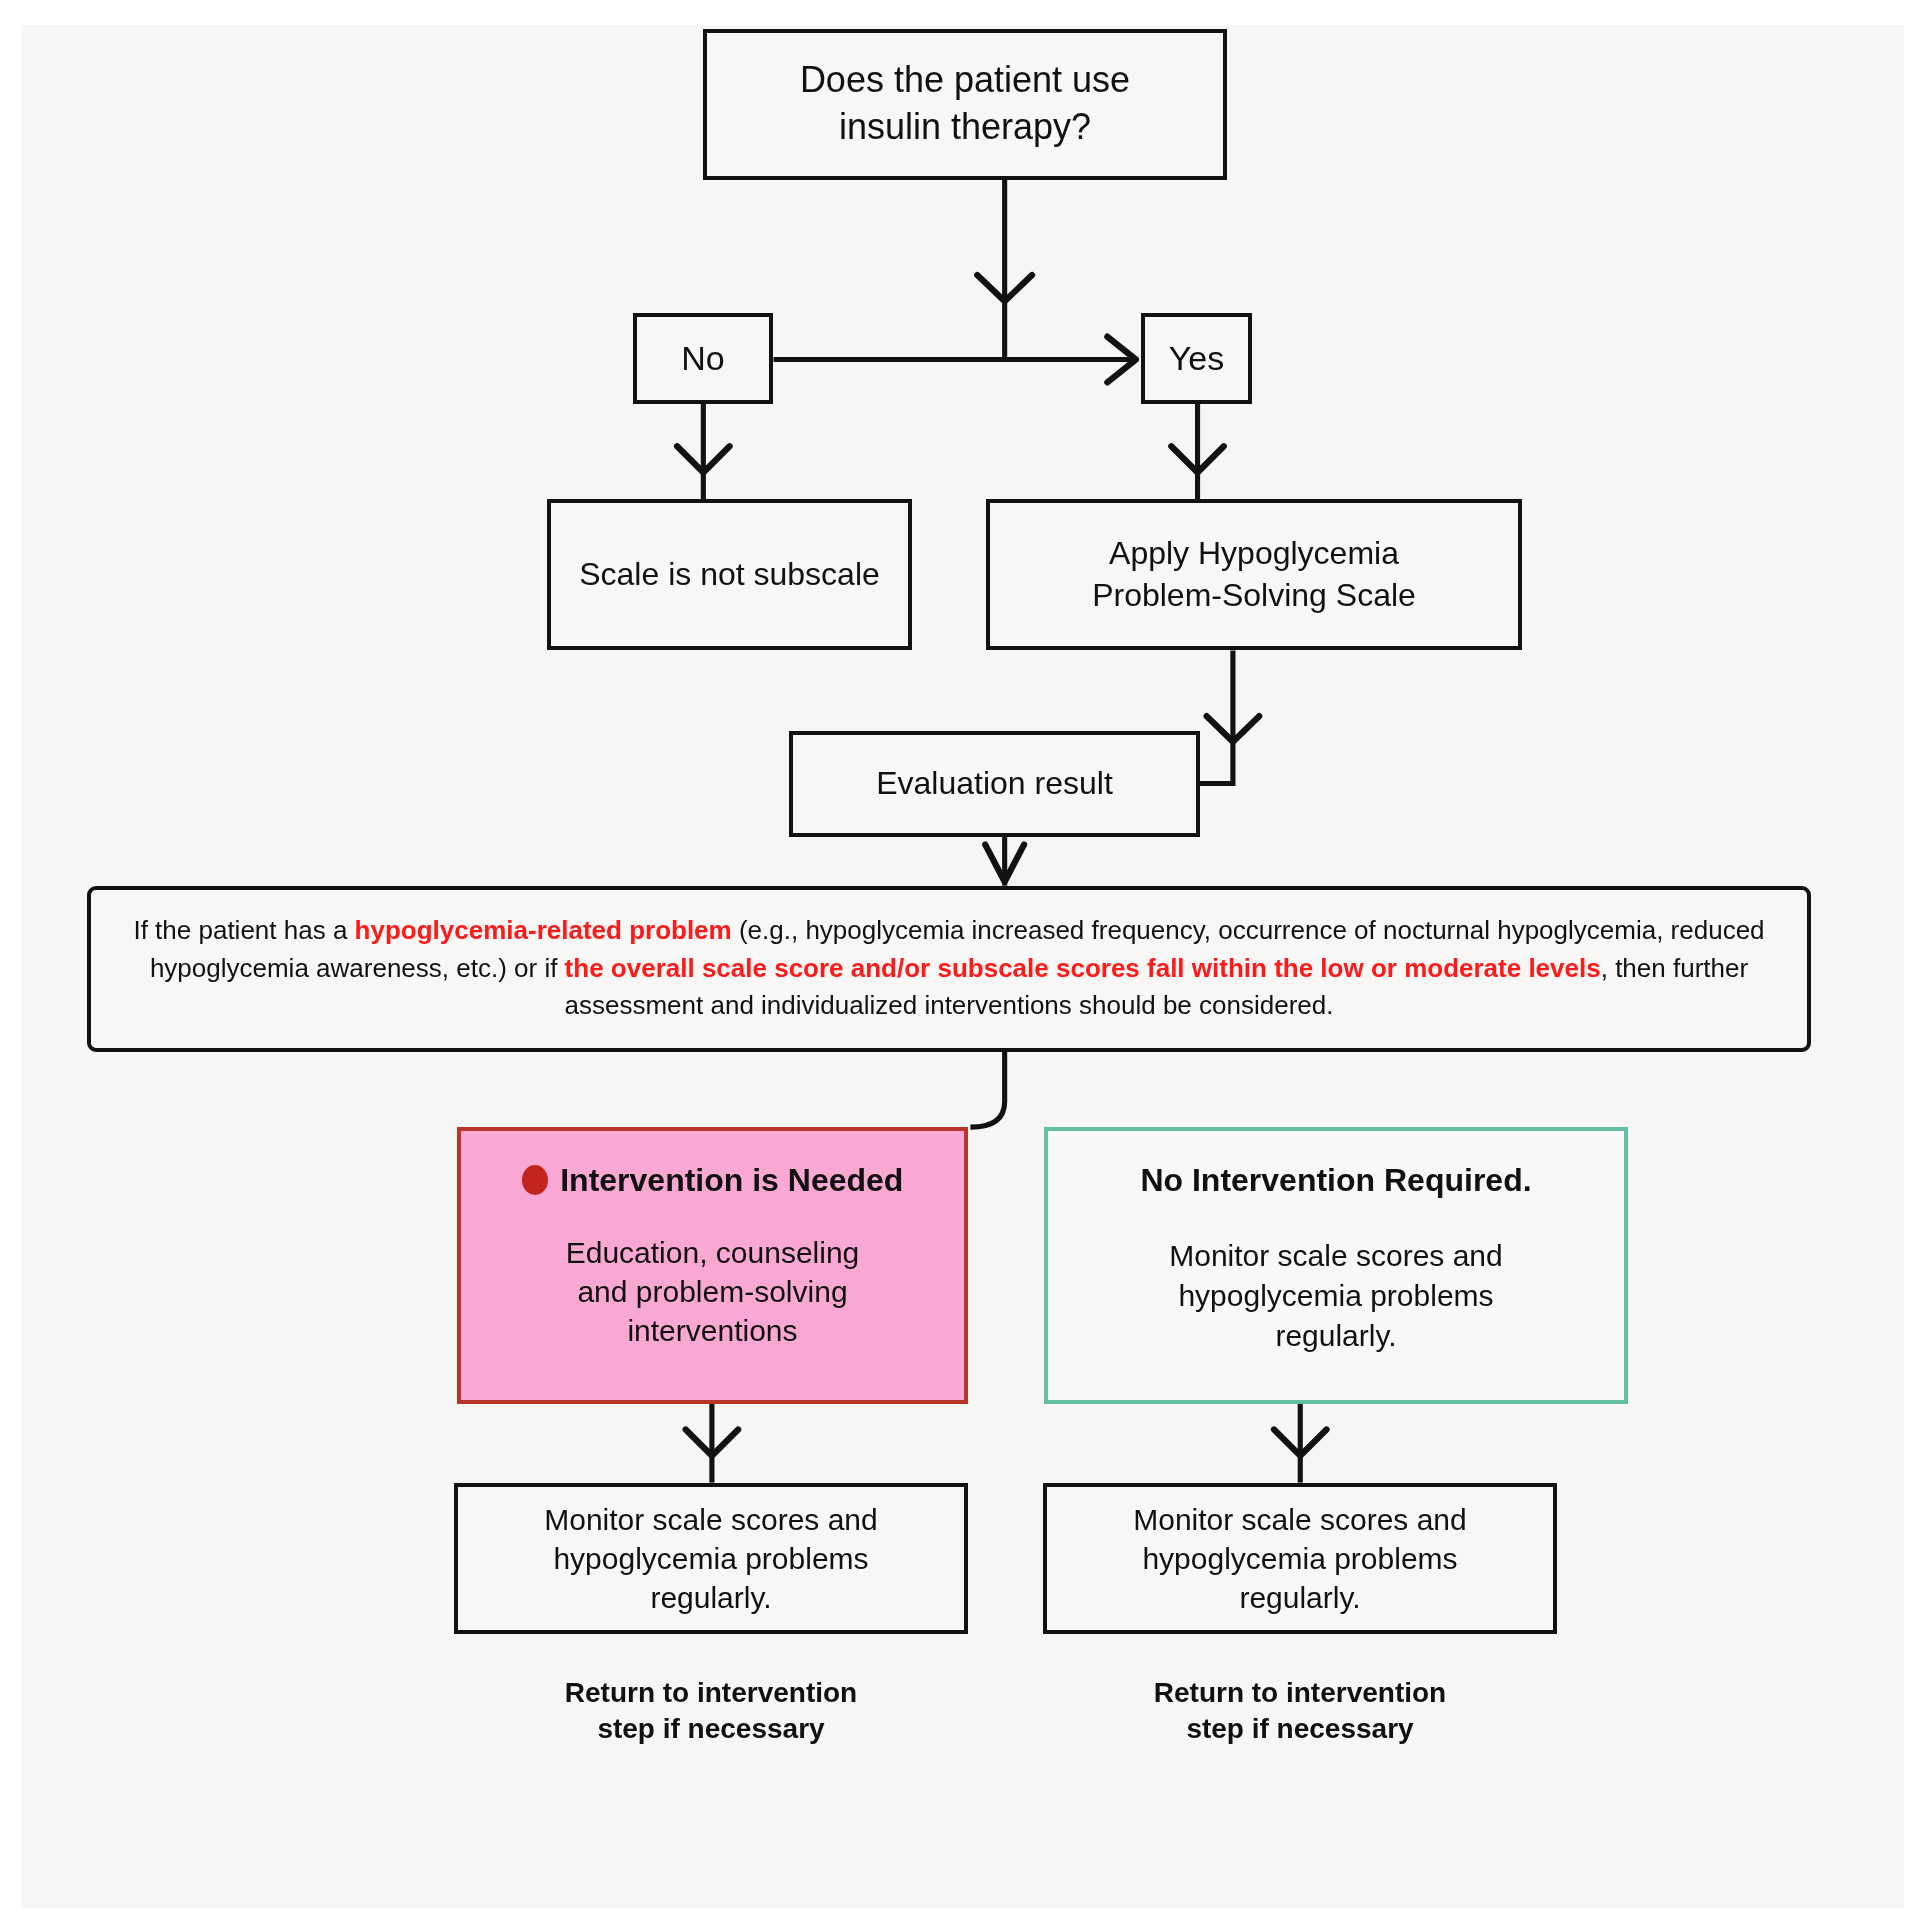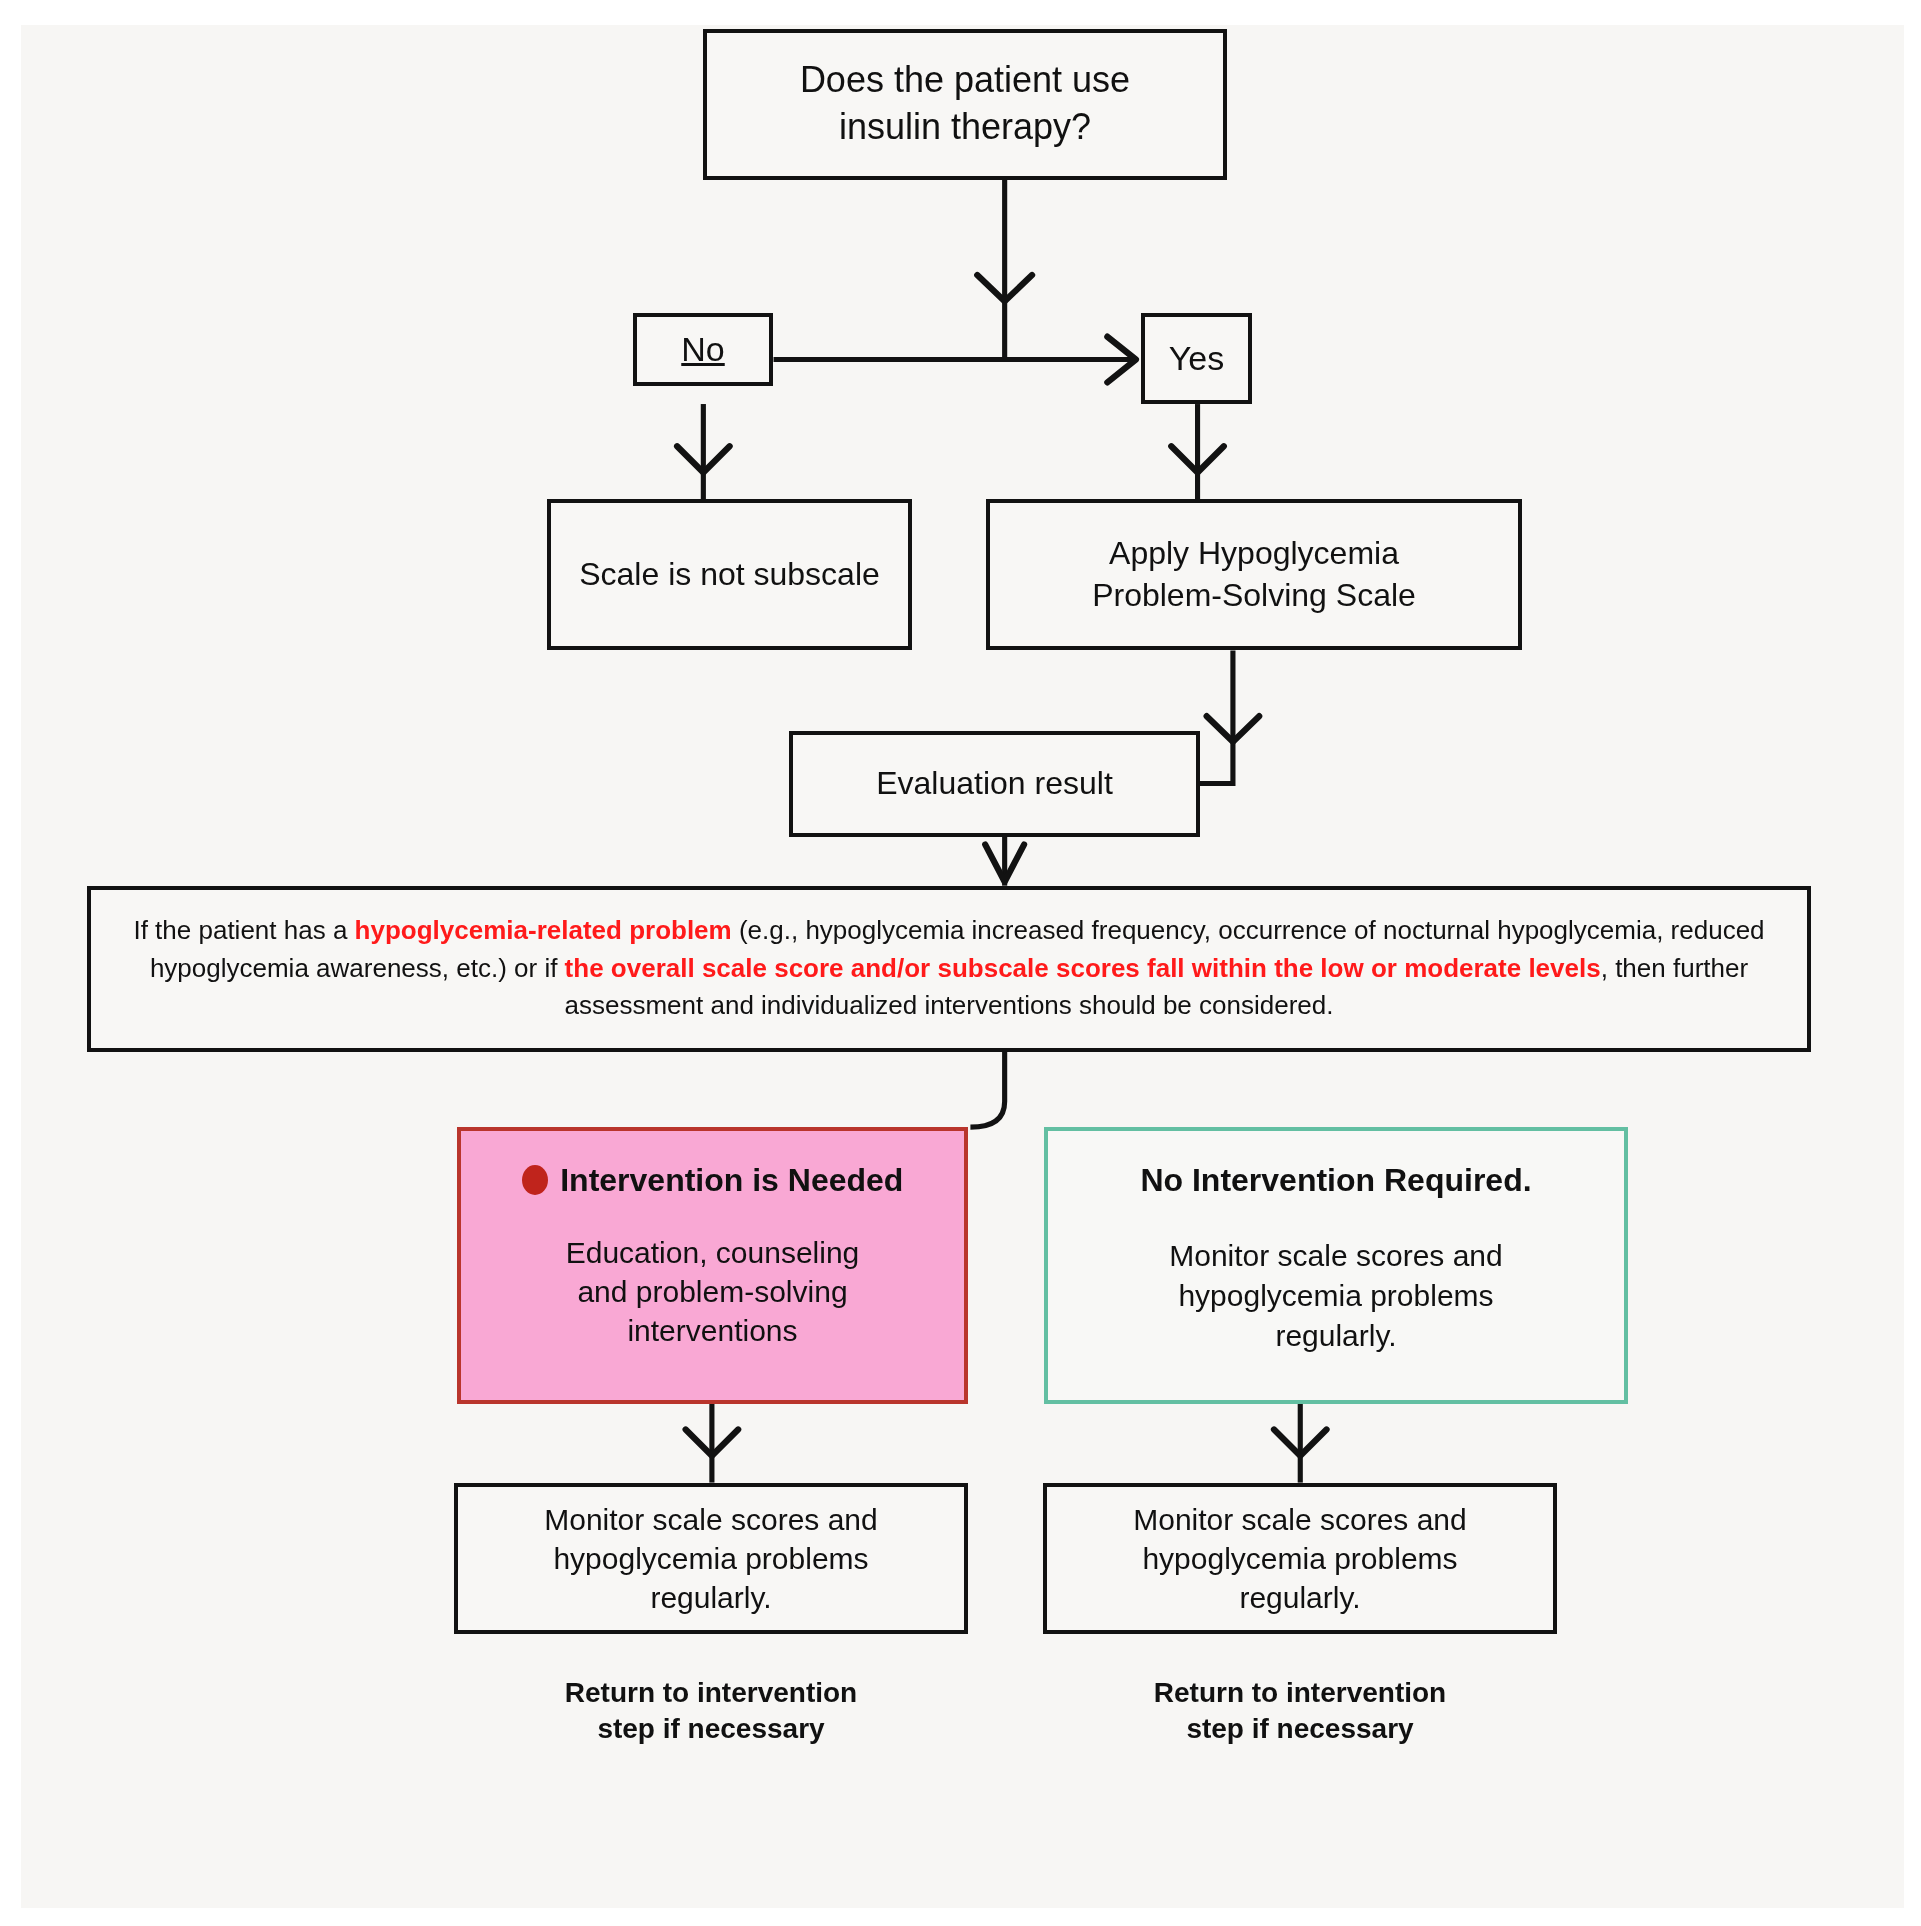--- a/index.html
+++ b/index.html
@@ -29,31 +29,32 @@
     text-align:center;
     color:#111111;
     background:#f8f7f5;
     border:4px solid #121212;
     line-height:1.30;
     padding:5.7px 11.4px;
   }
   .node .txt{white-space:pre-line;}
 
   .n-top      { left:703px; top:28.5px;   width:524px;  height:151px; font-size:36px; }
-  .n-no       { left:633px; top:313px;  width:140px;  height:73px; font-size:34px;text-decoration:underline; }
+  .n-no       { left:633px; top:313px;  width:140px;  height:91px; font-size:34px; }
   .n-yes      { left:1141px; top:313px;  width:111px;  height:91px; font-size:34px; }
   .n-notapp   { left:547px;  top:499px;  width:365px;  height:151px; font-size:32px; }
   .n-apply    { left:986px; top:499px;  width:536px;  height:151px; font-size:32px; }
   .n-eval     { left:789px; top:731px; width:411px;  height:106px; font-size:32px; }
 
   .n-para{
     left:87px; top:886px; width:1724px; height:166px;
     font-size:26px; line-height:1.45;
     display:block;
     padding:22px 26px;
+    border-radius:9px;
   }
   .n-para .ptext{ text-align:center; }
   .n-para b{ color:#ff1a1a; font-weight:bold; }
 
   .n-left-bot { left:454px;  top:1483px; width:514px;  height:151px; font-size:30px; }
   .n-right-bot{ left:1043px; top:1483px; width:514px;  height:151px; font-size:30px; }
 
   
   .n-red{
     left:457px; top:1127px; width:511px; height:277px;

